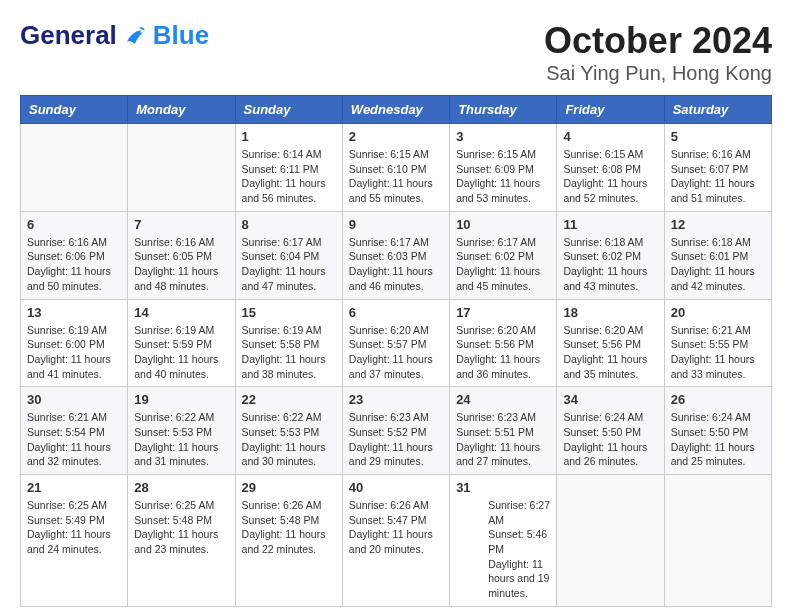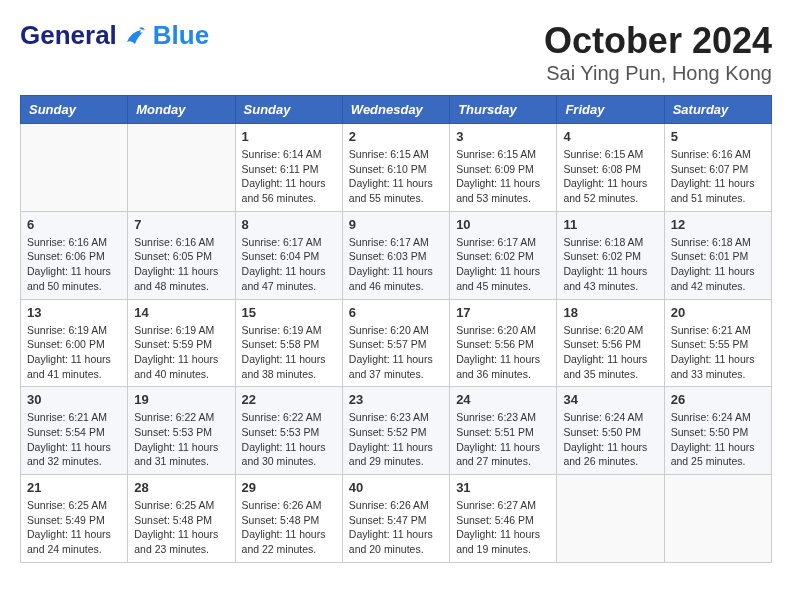--- a/index.html
+++ b/index.html
@@ -301,21 +301,21 @@
 Daylight: 11 hours and 22 minutes.</div>
         </td>
         <td>
           <span class="day-number">40</span>
           <div class="day-info" style="white-space: pre-line;">Sunrise: 6:26 AM
 Sunset: 5:47 PM
 Daylight: 11 hours and 20 minutes.</div>
         </td>
         <td>
           <span class="day-number">31</span>
-          <div class="day-info" style="white-space: pre-line;">Sunrise: 6:27 AM
+          <div class="day-info" style="white-space: pre-line; margin-left: 32px;">Sunrise: 6:27 AM
 Sunset: 5:46 PM
 Daylight: 11 hours and 19 minutes.</div>
         </td>
         <td class="empty-cell"></td>
         <td class="empty-cell"></td>
       </tr>
     </tbody>
 </table>
 
 </body></html>

